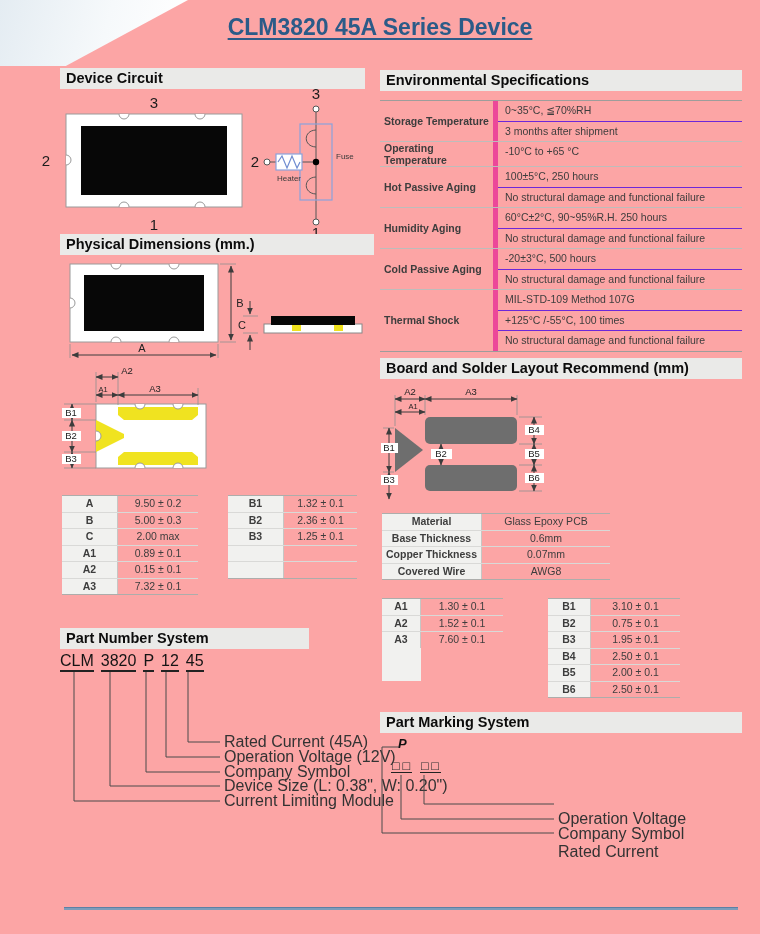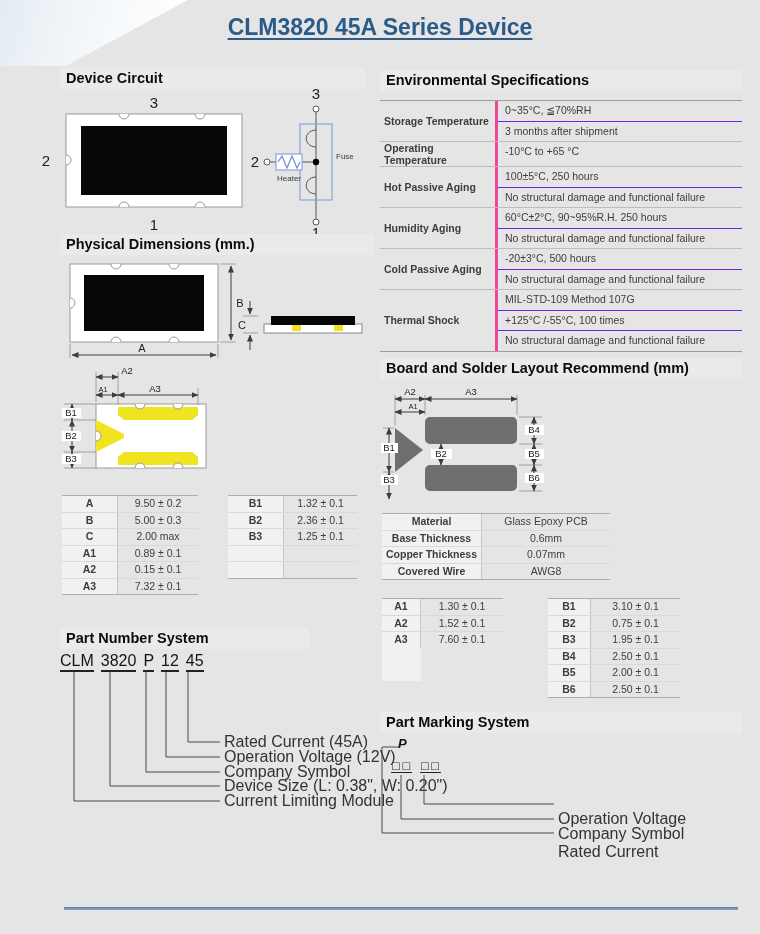--- a/index.html
+++ b/index.html
@@ -1,16 +1,16 @@
 <!DOCTYPE html>
 <html><head>
 <meta charset="utf-8">
 <style>
   html,body{margin:0;padding:0;background:#ffffff;}
-  #page{position:relative;width:760px;height:934px;background:#e5e5e5;overflow:hidden;
+  #page{position:relative;width:760px;height:934px;background:#fca5a5;overflow:hidden;
         font-family:"Liberation Sans",sans-serif;color:#222;}
   .swoosh{position:absolute;left:0;top:0;width:235px;height:66px;
           background:linear-gradient(105deg,#e4ecf2,#f6f9fb 45%,#ffffff 78%);
           clip-path:polygon(0 0,80% 0,28% 100%,0 100%);}
   .title{position:absolute;top:14px;left:0;width:100%;text-align:center;
          font-size:23px;font-weight:bold;color:#2b5b88;
          text-decoration:underline;text-decoration-thickness:2px;text-underline-offset:3px;}
   .sec-h{position:absolute;height:21px;line-height:21px;background:#eaeae8;
          font-weight:bold;font-size:14.5px;color:#0c0c0c;padding-left:6px;box-sizing:border-box;}
   
@@ -22,21 +22,21 @@
           width:var(--kw,56px);flex:0 0 var(--kw,56px);box-sizing:border-box;}
   .kv-val{text-align:center;flex:1;}
   .no-bottom{border-bottom:none;}
   .ext-block{position:absolute;background:#f1f1ef;}
   
   .env-table{position:absolute;border-top:1px solid #9d9d9b;border-bottom:1px solid #9d9d9b;
              font-size:10.5px;color:#3d3d3d;box-sizing:border-box;}
   .env-row{display:flex;border-bottom:1px solid #bdbdbb;}
   .env-row:last-child{border-bottom:none;}
   .env-label{width:118px;flex:0 0 118px;font-weight:bold;display:flex;align-items:center;
-             padding-left:4px;border-right:3px solid #ec4899;box-sizing:border-box;}
+             padding-left:4px;border-right:5px solid #ec4899;box-sizing:border-box;}
   .env-vals{flex:1;}
   .env-line{height:19.5px;line-height:19.5px;padding-left:7px;border-bottom:1px solid #6d28d9;
             white-space:nowrap;overflow:hidden;}
   .env-vals .env-line:last-child{border-bottom:none;}
   
   .pn{position:absolute;left:60px;top:652px;font-size:16px;font-weight:normal;color:#141414;white-space:nowrap;}
   .pn span{border-bottom:2px solid #222;margin-right:7px;padding-bottom:1px;}
   .leader-label{position:absolute;font-size:16px;color:#333;height:13px;line-height:13px;white-space:nowrap;}
   .mark-sym{position:absolute;left:398px;top:736px;font-size:13px;font-weight:bold;font-style:italic;color:#111;}
   .mark-boxes{position:absolute;left:391px;top:760px;font-family:"DejaVu Sans",sans-serif;

